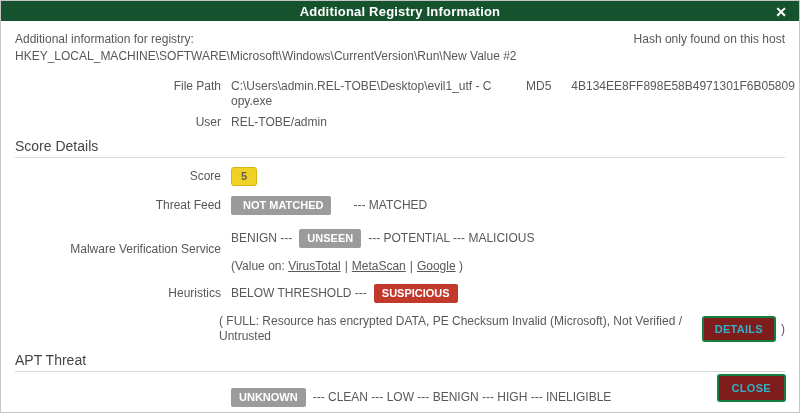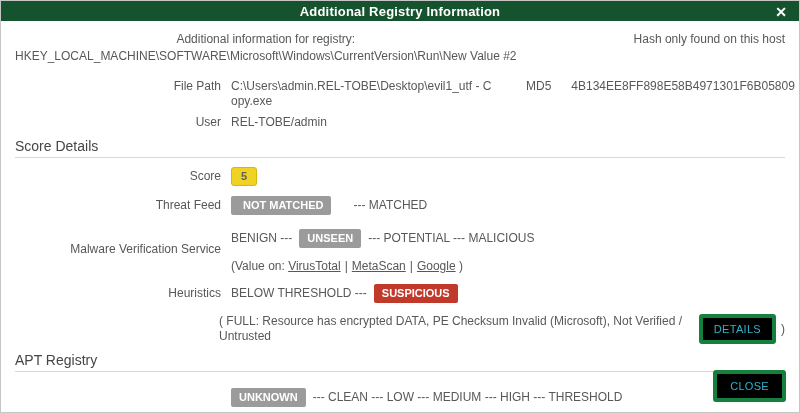--- a/index.html
+++ b/index.html
@@ -41,21 +41,20 @@
     font-weight: 700;
     cursor: pointer;
     line-height: 20px;
   }
   .content { padding: 10px 14px 0 14px; }
   .info-head {
     display: flex;
     justify-content: space-between;
     align-items: flex-start;
     line-height: 17px;
-    text-align: center;
   }
   .info-left { color: #585858; }
   .hash-note { color: #585858; white-space: nowrap; }
   .row {
     display: flex;
     align-items: flex-start;
     position: relative;
     line-height: 15px;
   }
   .row .label {
@@ -111,27 +110,27 @@
   .pipe { margin: 0 4px; }
   .full-row {
     margin-top: 11px;
     margin-left: 204px;
     display: flex;
     align-items: center;
     color: #585858;
     line-height: 15px;
   }
   .btn {
-    background: #000000;
-    border: 4px solid #15803d;
+    background: #7f1d1d;
+    border: 2px solid #15803d;
     border-radius: 3px;
     color: #2fb3c9;
     font-family: "Liberation Sans", sans-serif;
     font-size: 11px;
-    font-weight: 400;
+    font-weight: 700;
     padding: 5px 11px;
     cursor: pointer;
     letter-spacing: 0.3px;
   }
   .details-btn { margin: 0 5px; }
   .apt-row { margin-top: 16px; align-items: center; }
   .apt-row .badge { margin-right: 7px; }
   .close-btn {
     position: absolute;
     right: 13px;
@@ -211,27 +210,27 @@
         <span class="dashes">BELOW THRESHOLD ---</span><span class="badge badge-red">SUSPICIOUS</span>
       </div>
     </div>
 
     <div class="full-row">
       <span>( FULL: Resource has encrypted DATA, PE Checksum Invalid (Microsoft), Not Verified / Untrusted</span>
       <button class="btn details-btn">DETAILS</button>
       <span>)</span>
     </div>
 
-    <div class="section-title">APT Registry</div>
+    <div class="section-title">APT Threat</div>
     <hr class="rule">
 
     <div class="row apt-row">
       <div class="label"></div>
       <div class="value">
-        <span class="badge">UNKNOWN</span><span class="dashes">--- CLEAN --- LOW --- MEDIUM --- HIGH --- THRESHOLD</span>
+        <span class="badge">UNKNOWN</span><span class="dashes">--- CLEAN --- LOW --- BENIGN --- HIGH --- INELIGIBLE</span>
       </div>
     </div>
 
   </div>
 
   <button class="btn close-btn">CLOSE</button>
 
 </div>
 
 </body></html>

